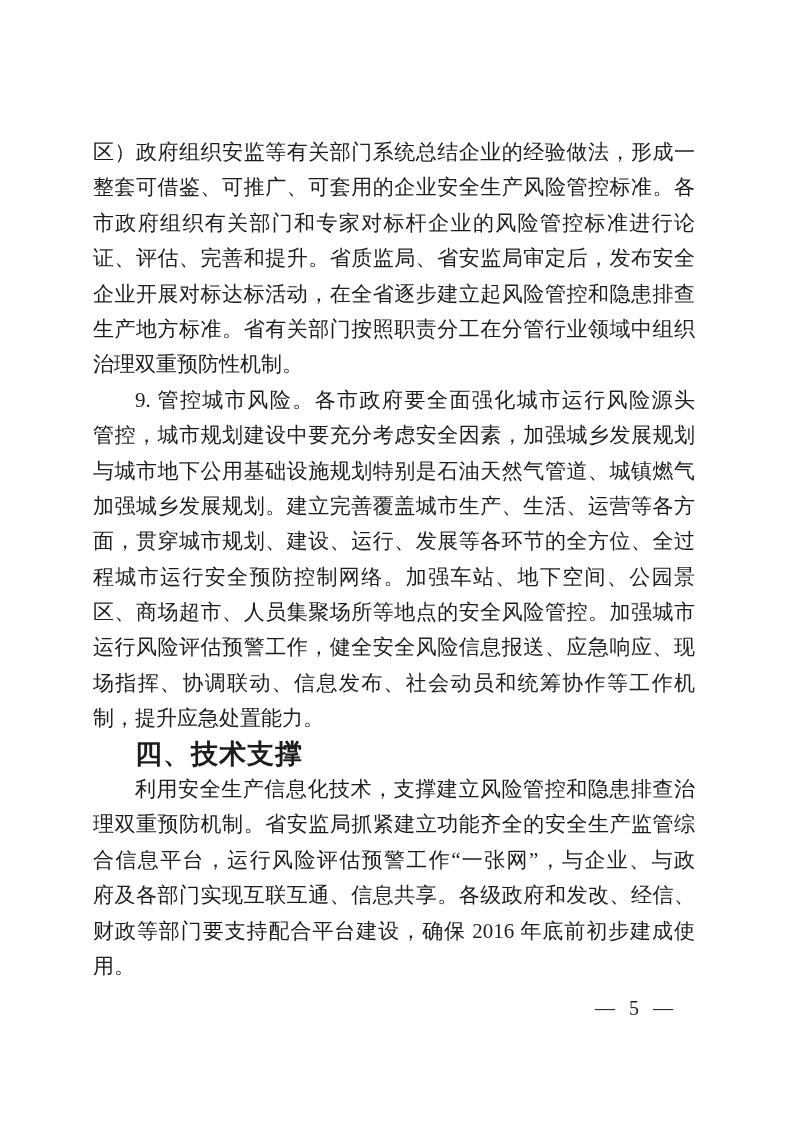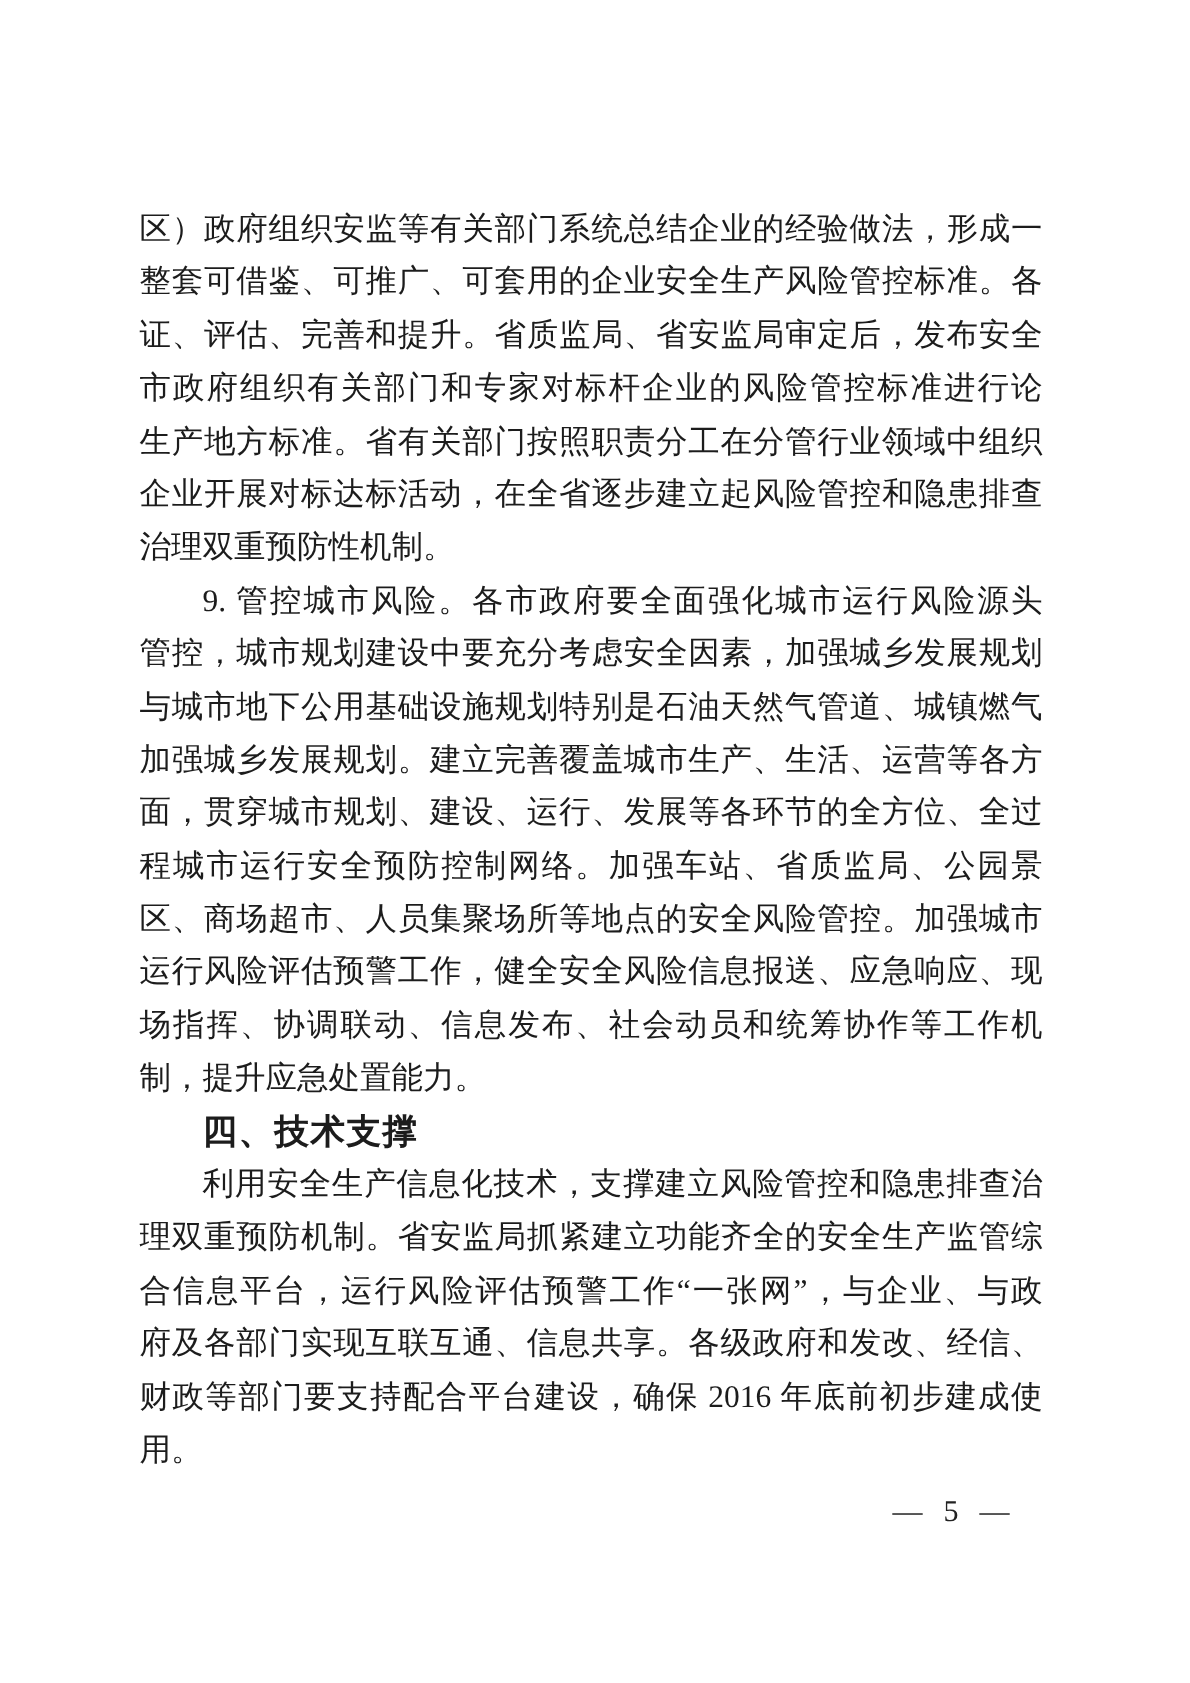--- a/index.html
+++ b/index.html
@@ -35,21 +35,21 @@
   }
   .line.para-end {
     text-align-last: left;
   }
   .line.indent {
     text-indent: 42px;
   }
   .line.heading {
     font-family: Liberation Sans, sans-serif;
     font-weight: 700;
-    font-size: 23px;
+    font-size: 27px;
     text-align-last: left;
     letter-spacing: 1px;
   }
   .page-number {
     position: absolute;
     left: 586px;
     top: 996px;
     width: 96px;
     font-size: 20px;
     line-height: 24px;
@@ -59,31 +59,31 @@
     font-family: "Liberation Serif", serif;
   }
 </style>
 </head>
 <body>
 
 <div class="page">
   <div class="doc-body">
       <div class="line">区）政府组织安监等有关部门系统总结企业的经验做法，形成一</div>
       <div class="line">整套可借鉴、可推广、可套用的企业安全生产风险管控标准。各</div>
+      <div class="line">市政府组织有关部门和专家对标杆企业的风险管控标准进行论</div>
       <div class="line">证、评估、完善和提升。省质监局、省安监局审定后，发布安全</div>
-      <div class="line">市政府组织有关部门和专家对标杆企业的风险管控标准进行论</div>
+      <div class="line">企业开展对标达标活动，在全省逐步建立起风险管控和隐患排查</div>
       <div class="line">生产地方标准。省有关部门按照职责分工在分管行业领域中组织</div>
-      <div class="line">企业开展对标达标活动，在全省逐步建立起风险管控和隐患排查</div>
       <div class="line para-end">治理双重预防性机制。</div>
       <div class="line indent">9. 管控城市风险。各市政府要全面强化城市运行风险源头</div>
       <div class="line">管控，城市规划建设中要充分考虑安全因素，加强城乡发展规划</div>
       <div class="line">与城市地下公用基础设施规划特别是石油天然气管道、城镇燃气</div>
       <div class="line">加强城乡发展规划。建立完善覆盖城市生产、生活、运营等各方</div>
       <div class="line">面，贯穿城市规划、建设、运行、发展等各环节的全方位、全过</div>
-      <div class="line">程城市运行安全预防控制网络。加强车站、省质监局、公园景</div>
+      <div class="line">程城市运行安全预防控制网络。加强车站、地下空间、公园景</div>
       <div class="line">区、商场超市、人员集聚场所等地点的安全风险管控。加强城市</div>
       <div class="line">运行风险评估预警工作，健全安全风险信息报送、应急响应、现</div>
       <div class="line">场指挥、协调联动、信息发布、社会动员和统筹协作等工作机</div>
       <div class="line para-end">制，提升应急处置能力。</div>
       <div class="line indent heading para-end">四、技术支撑</div>
       <div class="line indent">利用安全生产信息化技术，支撑建立风险管控和隐患排查治</div>
       <div class="line">理双重预防机制。省安监局抓紧建立功能齐全的安全生产监管综</div>
       <div class="line">合信息平台，运行风险评估预警工作“一张网”，与企业、与政</div>
       <div class="line">府及各部门实现互联互通、信息共享。各级政府和发改、经信、</div>
       <div class="line">财政等部门要支持配合平台建设，确保 2016 年底前初步建成使</div>

